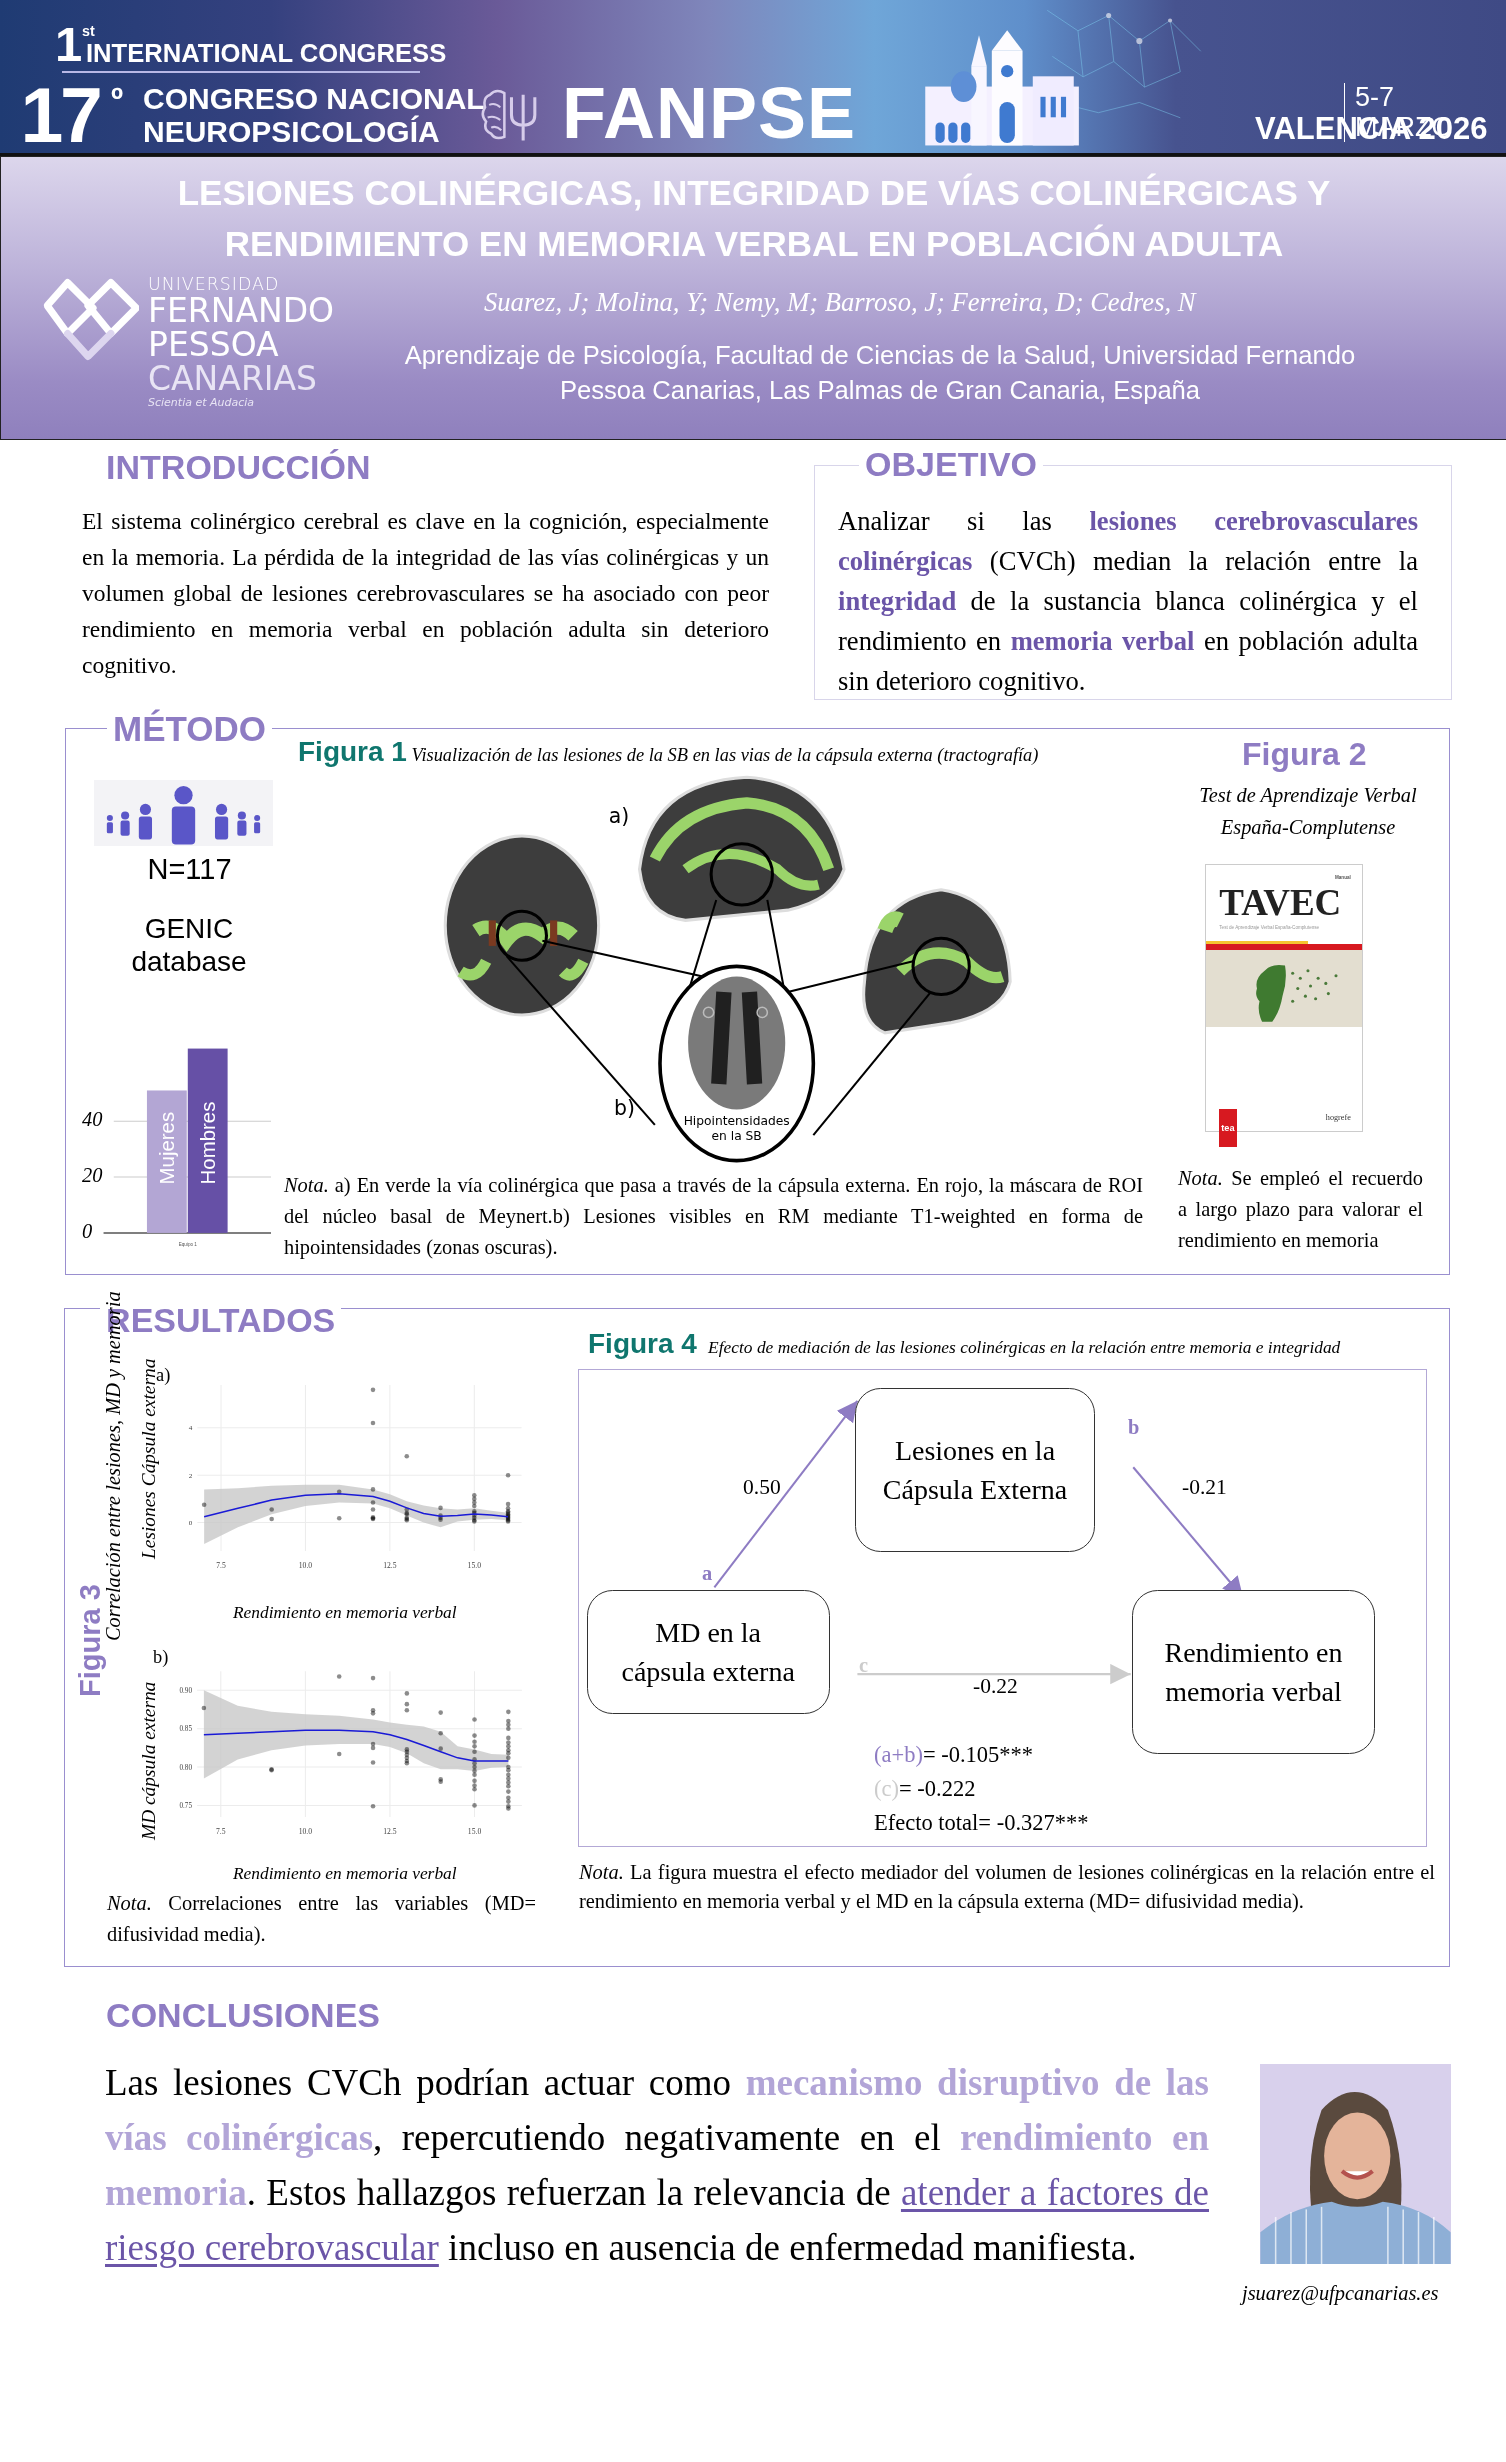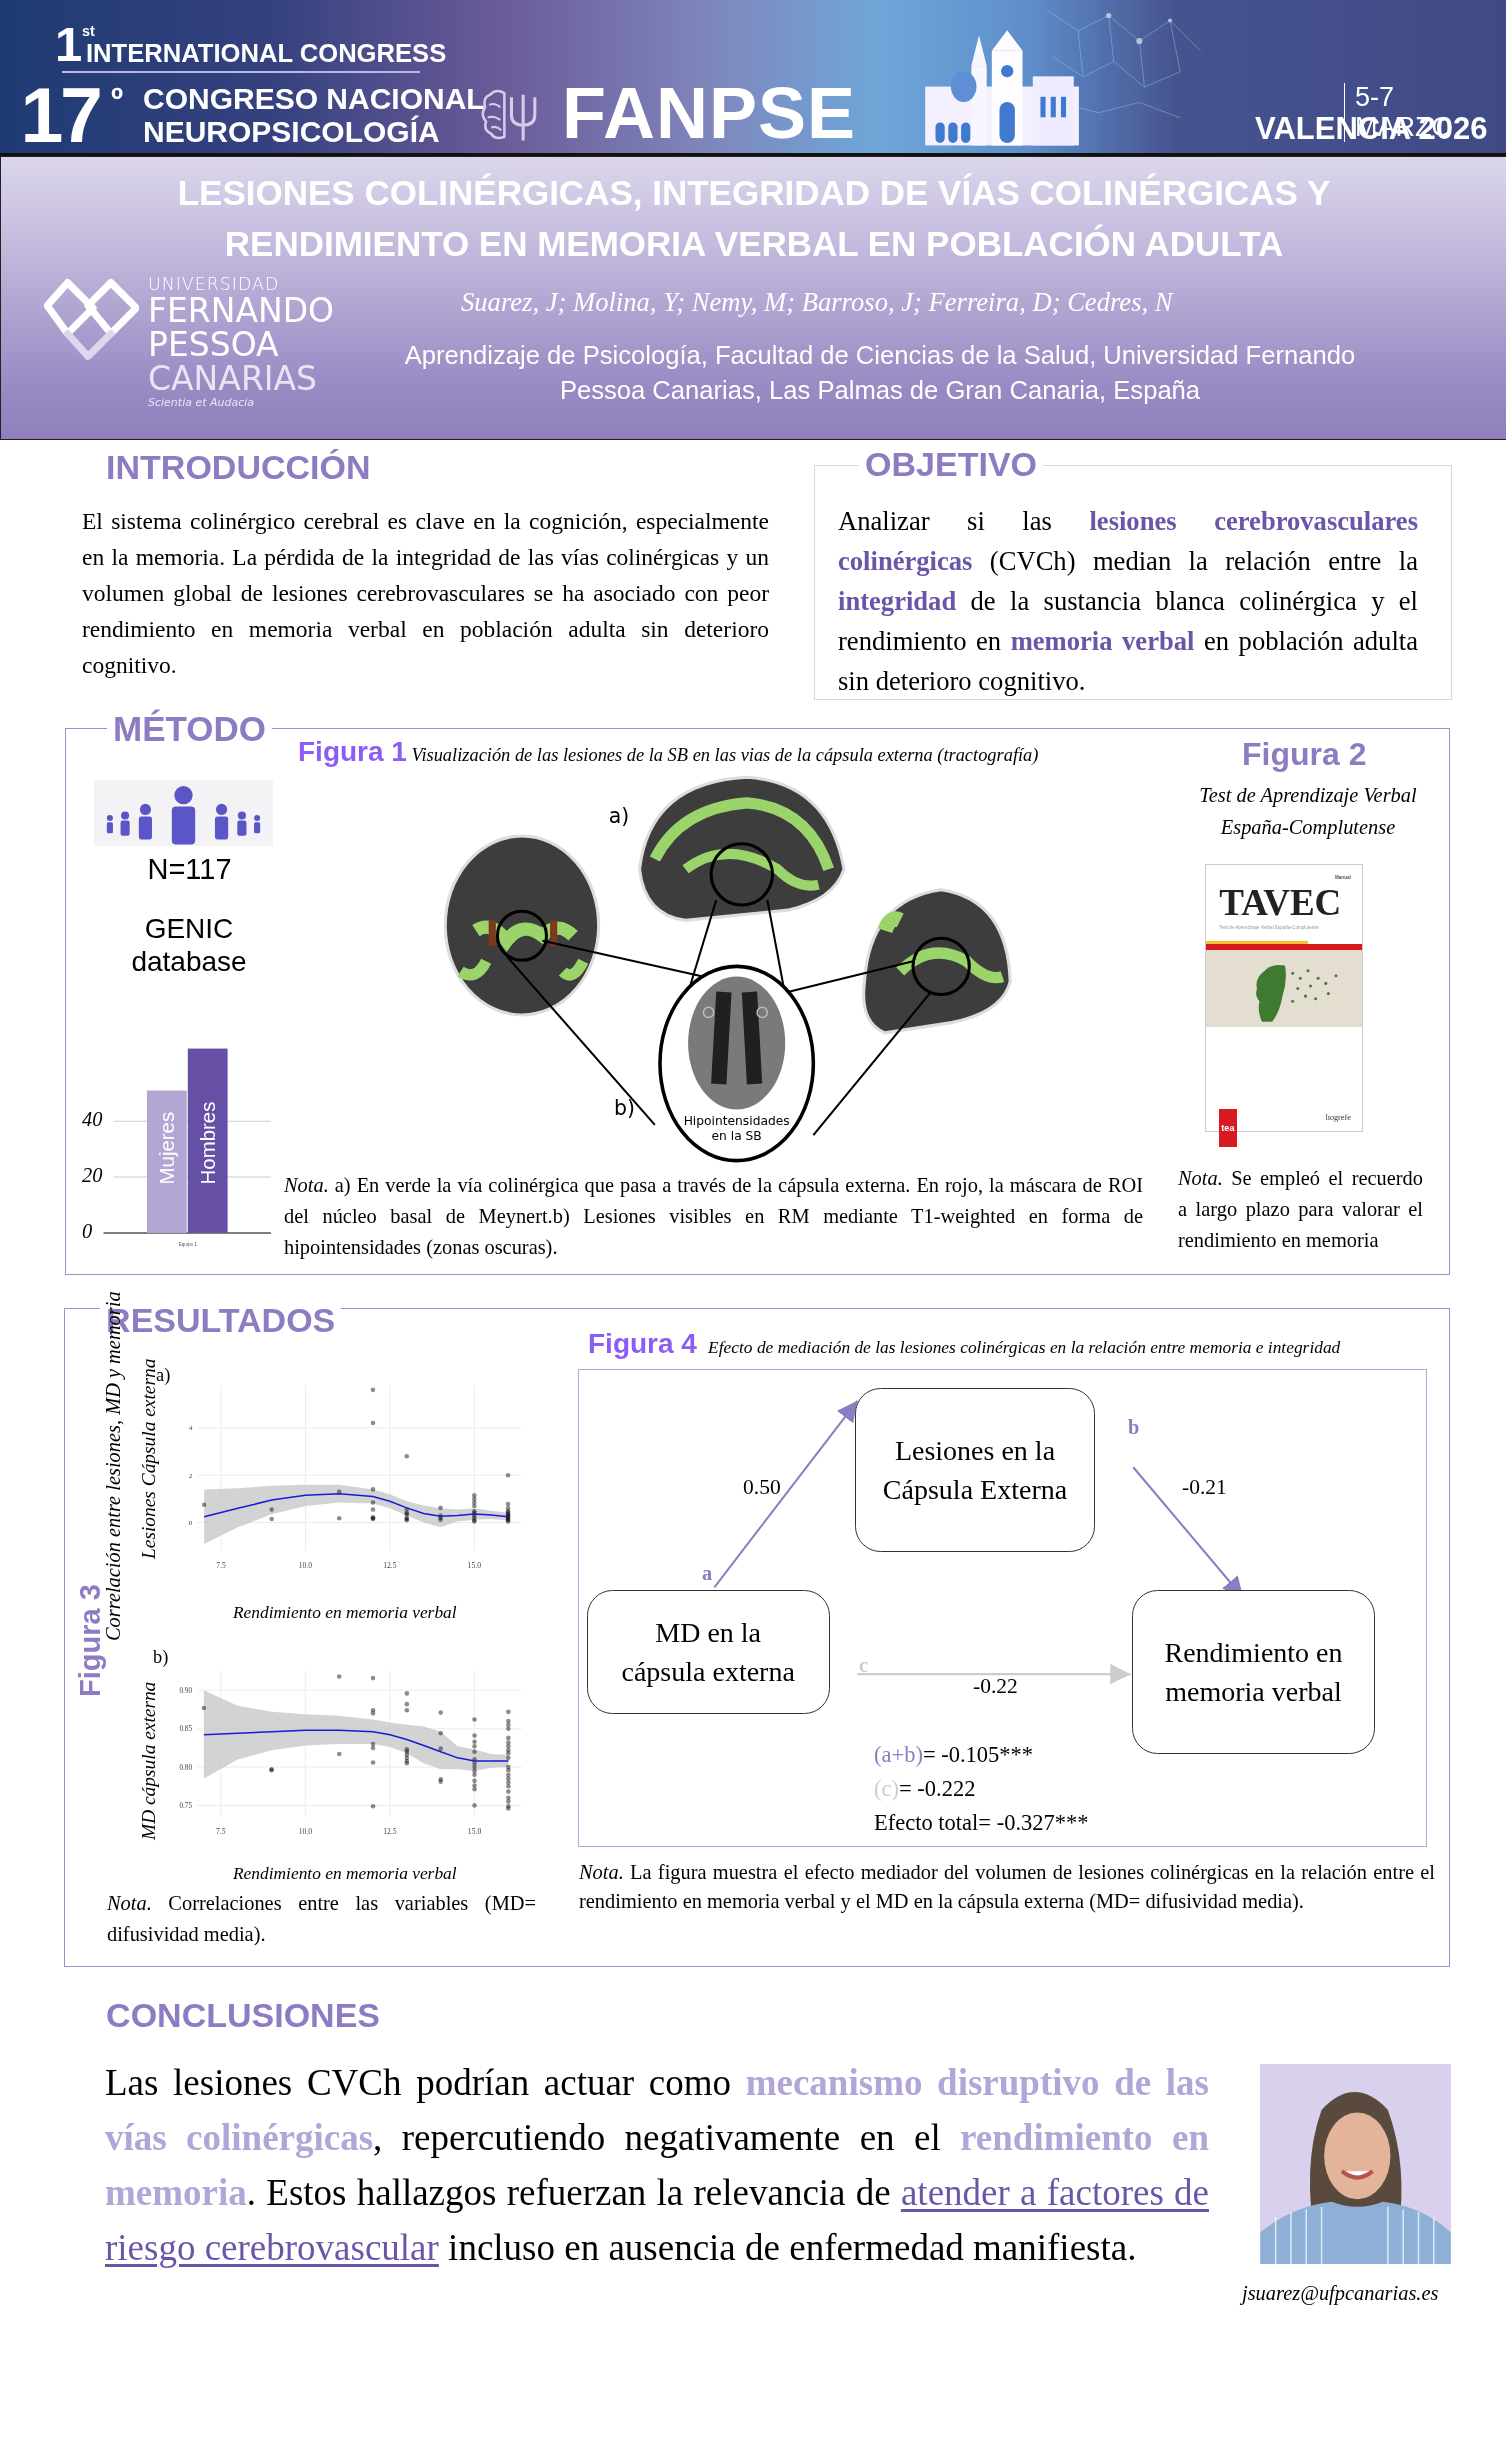--- a/index.html
+++ b/index.html
@@ -28,21 +28,21 @@
   .titleband { position: absolute; left: 0; top: 156px; width: 1507px; height: 284px;
     background: linear-gradient(180deg, #dcd6ec 0%, #bcb2d9 40%, #9a8bc4 80%, #8f80bd 100%);
     border: 1.5px solid #222; }
   .t-title { position: absolute; left: 102px; top: 10.2px; width: 1302px; text-align: center; color: #fff; font-family: "Liberation Sans", sans-serif; font-weight: 700; font-size: 35px; line-height: 51px; }
   .t-logo { position: absolute; left: 41px; top: 118px; width: 97px; height: 112px; }
   .t-uni { position: absolute; left: 147px; top: 117px; color: #fff; font-family: "DejaVu Sans", sans-serif; }
   .t-uni .l1 { font-size: 17.4px; font-weight: 300; letter-spacing: 1px; }
   .t-uni .l2 { font-size: 33px; line-height: 34px; }
   .t-uni .l3 { font-size: 33px; line-height: 34px; color: #e8e4f4; }
   .t-uni .l4 { font-size: 11px; font-style: italic; color: #e8e4f4; }
-  .t-authors { position: absolute; left: 460px; top: 130px; width: 818px; color: #fff; font-style: italic; font-size: 26.6px; text-align: left; }
+  .t-authors { position: absolute; left: 483px; top: 130px; width: 818px; color: #fff; font-style: italic; font-size: 26.6px; text-align: left; }
   .t-affil { position: absolute; left: 368px; top: 181px; width: 1022px; text-align: center; color: #fff; font-family: "Liberation Sans", sans-serif; font-size: 25.6px; line-height: 35px; }
 
   
   .section-title { position: absolute; font-family: "Liberation Sans", sans-serif; font-weight: 700; color: #8e7cc3; background: #fff; padding: 0 6.1px; line-height: 1; }
   .box { position: absolute; border: 1.5px solid #9a8fcf; }
   .box-light { position: absolute; border: 1.5px solid #d8d5ea; }
   .just { text-align: justify; }
   .hl { color: #6b55a8; font-weight: 700; }
 
   
@@ -55,21 +55,21 @@
   .obj-text { position: absolute; left: 838px; top: 501px; width: 580px; font-size: 26.6px; line-height: 40px; }
 
   
   .met-box { left: 65px; top: 728px; width: 1385px; height: 547px; }
   .met-title { left: 107px; top: 711px; font-size: 35px; }
   .people { position: absolute; left: 94px; top: 780px; width: 179px; height: 66px; background: #f3f3f6; }
   .n117 { position: absolute; left: 118px; top: 853px; width: 143px; text-align: center; font-family: "Liberation Sans", sans-serif; font-size: 29px; }
   .genic { position: absolute; left: 97px; top: 912px; width: 184px; text-align: center; font-family: "Liberation Sans", sans-serif; font-size: 28px; line-height: 33px; }
   .barchart { position: absolute; left: 77px; top: 1027px; width: 194px; height: 225px; }
   .fig1-cap { position: absolute; left: 298px; top: 736px; font-size: 18.4px; white-space: nowrap; }
-  .fig-label { font-family: "Liberation Sans", sans-serif; font-weight: 700; color: #8b5cf6; font-style: normal; }
+  .fig-label { font-family: "Liberation Sans", sans-serif; font-weight: 700; color: #0f766e; font-style: normal; }
   .fig1-cap .cap { font-style: italic; }
   .brain-img { position: absolute; left: 440px; top: 767px; width: 578px; height: 409px; }
   .fig1-note { position: absolute; left: 284px; top: 1170px; width: 859px; font-size: 20.4px; line-height: 31px; }
   .fig2-title { position: absolute; left: 1242px; top: 736px; font-family: "Liberation Sans", sans-serif; font-weight: 700; font-size: 32px; color: #8e7cc3; }
   .fig2-sub { position: absolute; left: 1175px; top: 779px; width: 266px; text-align: center; font-style: italic; font-size: 20.4px; line-height: 32px; }
   .tavec { position: absolute; left: 1205px; top: 864px; width: 158px; height: 268px; background: #fff; border: 1px solid #ccc; }
   .fig2-note { position: absolute; left: 1178px; top: 1163px; width: 245px; font-size: 20.4px; line-height: 31px; }
 
   
   .res-box { left: 64px; top: 1308px; width: 1386px; height: 659px; }

